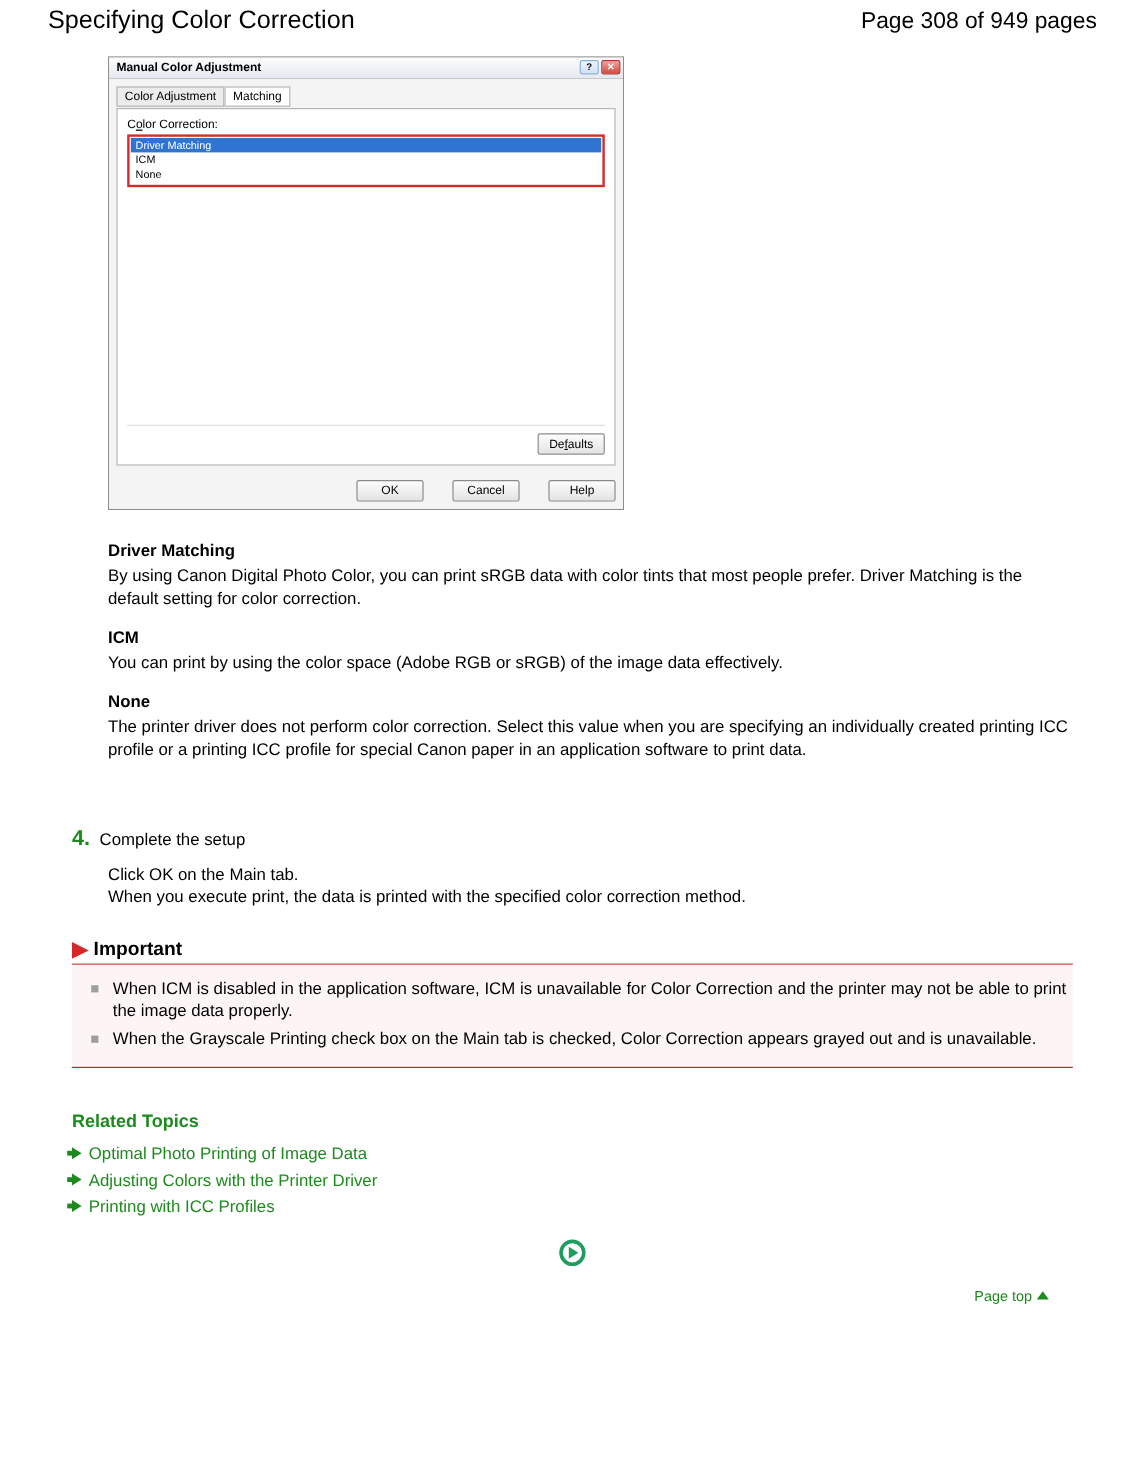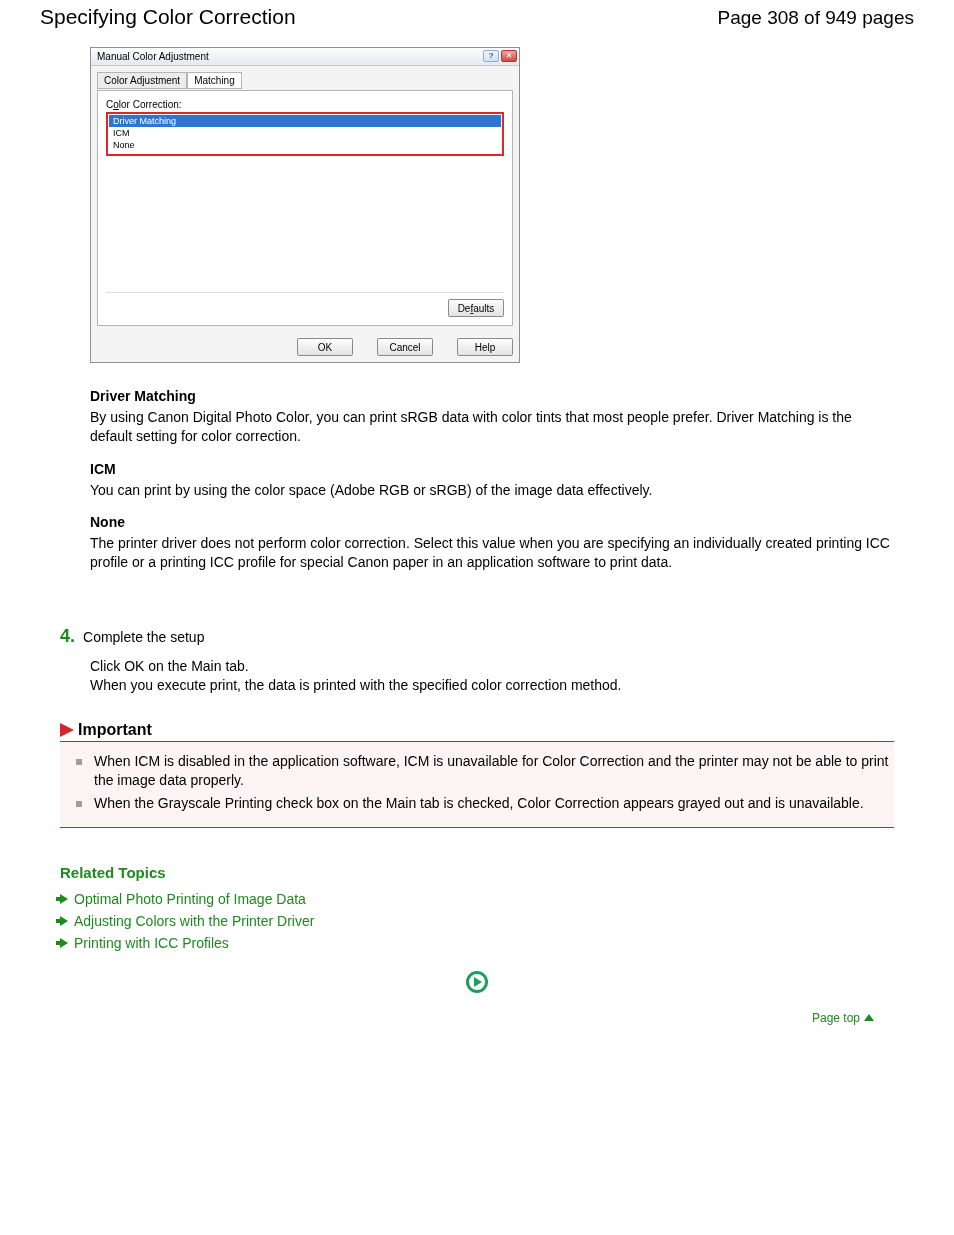--- a/index.html
+++ b/index.html
@@ -33,40 +33,41 @@
     color: #000;
   }
   .dlg-titlebar {
     height: 18px;
     background: linear-gradient(#fdfdfd,#e4e9f0);
     border-bottom: 1px solid #c9c9c9;
     display: flex;
     align-items: center;
     justify-content: space-between;
     padding-left: 6px;
+    font-weight: bold;
   }
   .dlg-title { font-size: 10px; }
   .winctrls { display: flex; height: 100%; }
   .winctrls span {
     display:inline-flex; align-items:center; justify-content:center;
     width:16px; height:12px; margin-top:2px; margin-right:2px;
     font-size:8px; line-height:1;
     border:1px solid #8db0d8; background:linear-gradient(#eef4fb,#cfe1f4);
     border-radius:2px;
   }
   .winctrls .close { background:linear-gradient(#f1a2a2,#d44a3f); border-color:#a83a32; color:#fff;}
   .dlg-body { padding: 6px; background:#f4f4f4; }
   .tabs-strip { position: relative; height:18px; }
   .tab {
     display:inline-block; padding:2px 6px; font-size:10px;
     border:1px solid #b5b5b5; background:#fff; position:relative; top:0;
   }
   .tab.inactive { background:#ececec; }
   .tab-panel {
-    border:1px solid #b5b5b5; background:#fff; height:236px; padding:8px;
+    border:1px solid #b5b5b5; background:#fff; height:298px; padding:8px;
     display:flex; flex-direction:column;
   }
   .cc-label { font-size:10px; margin-bottom:2px; }
   .cc-label u { text-decoration: underline; }
   .listbox {
     border:2px solid #d72a2a; height:44px; padding:1px; background:#fff;
   }
   .listbox .opt { font-size:9px; padding:0 4px; line-height:12px; }
   .listbox .opt.sel { background:#2e74d0; color:#fff; }
   .panel-bottom { margin-top:auto; display:flex; justify-content:flex-end; border-top:1px solid #ddd; padding-top:6px;}

